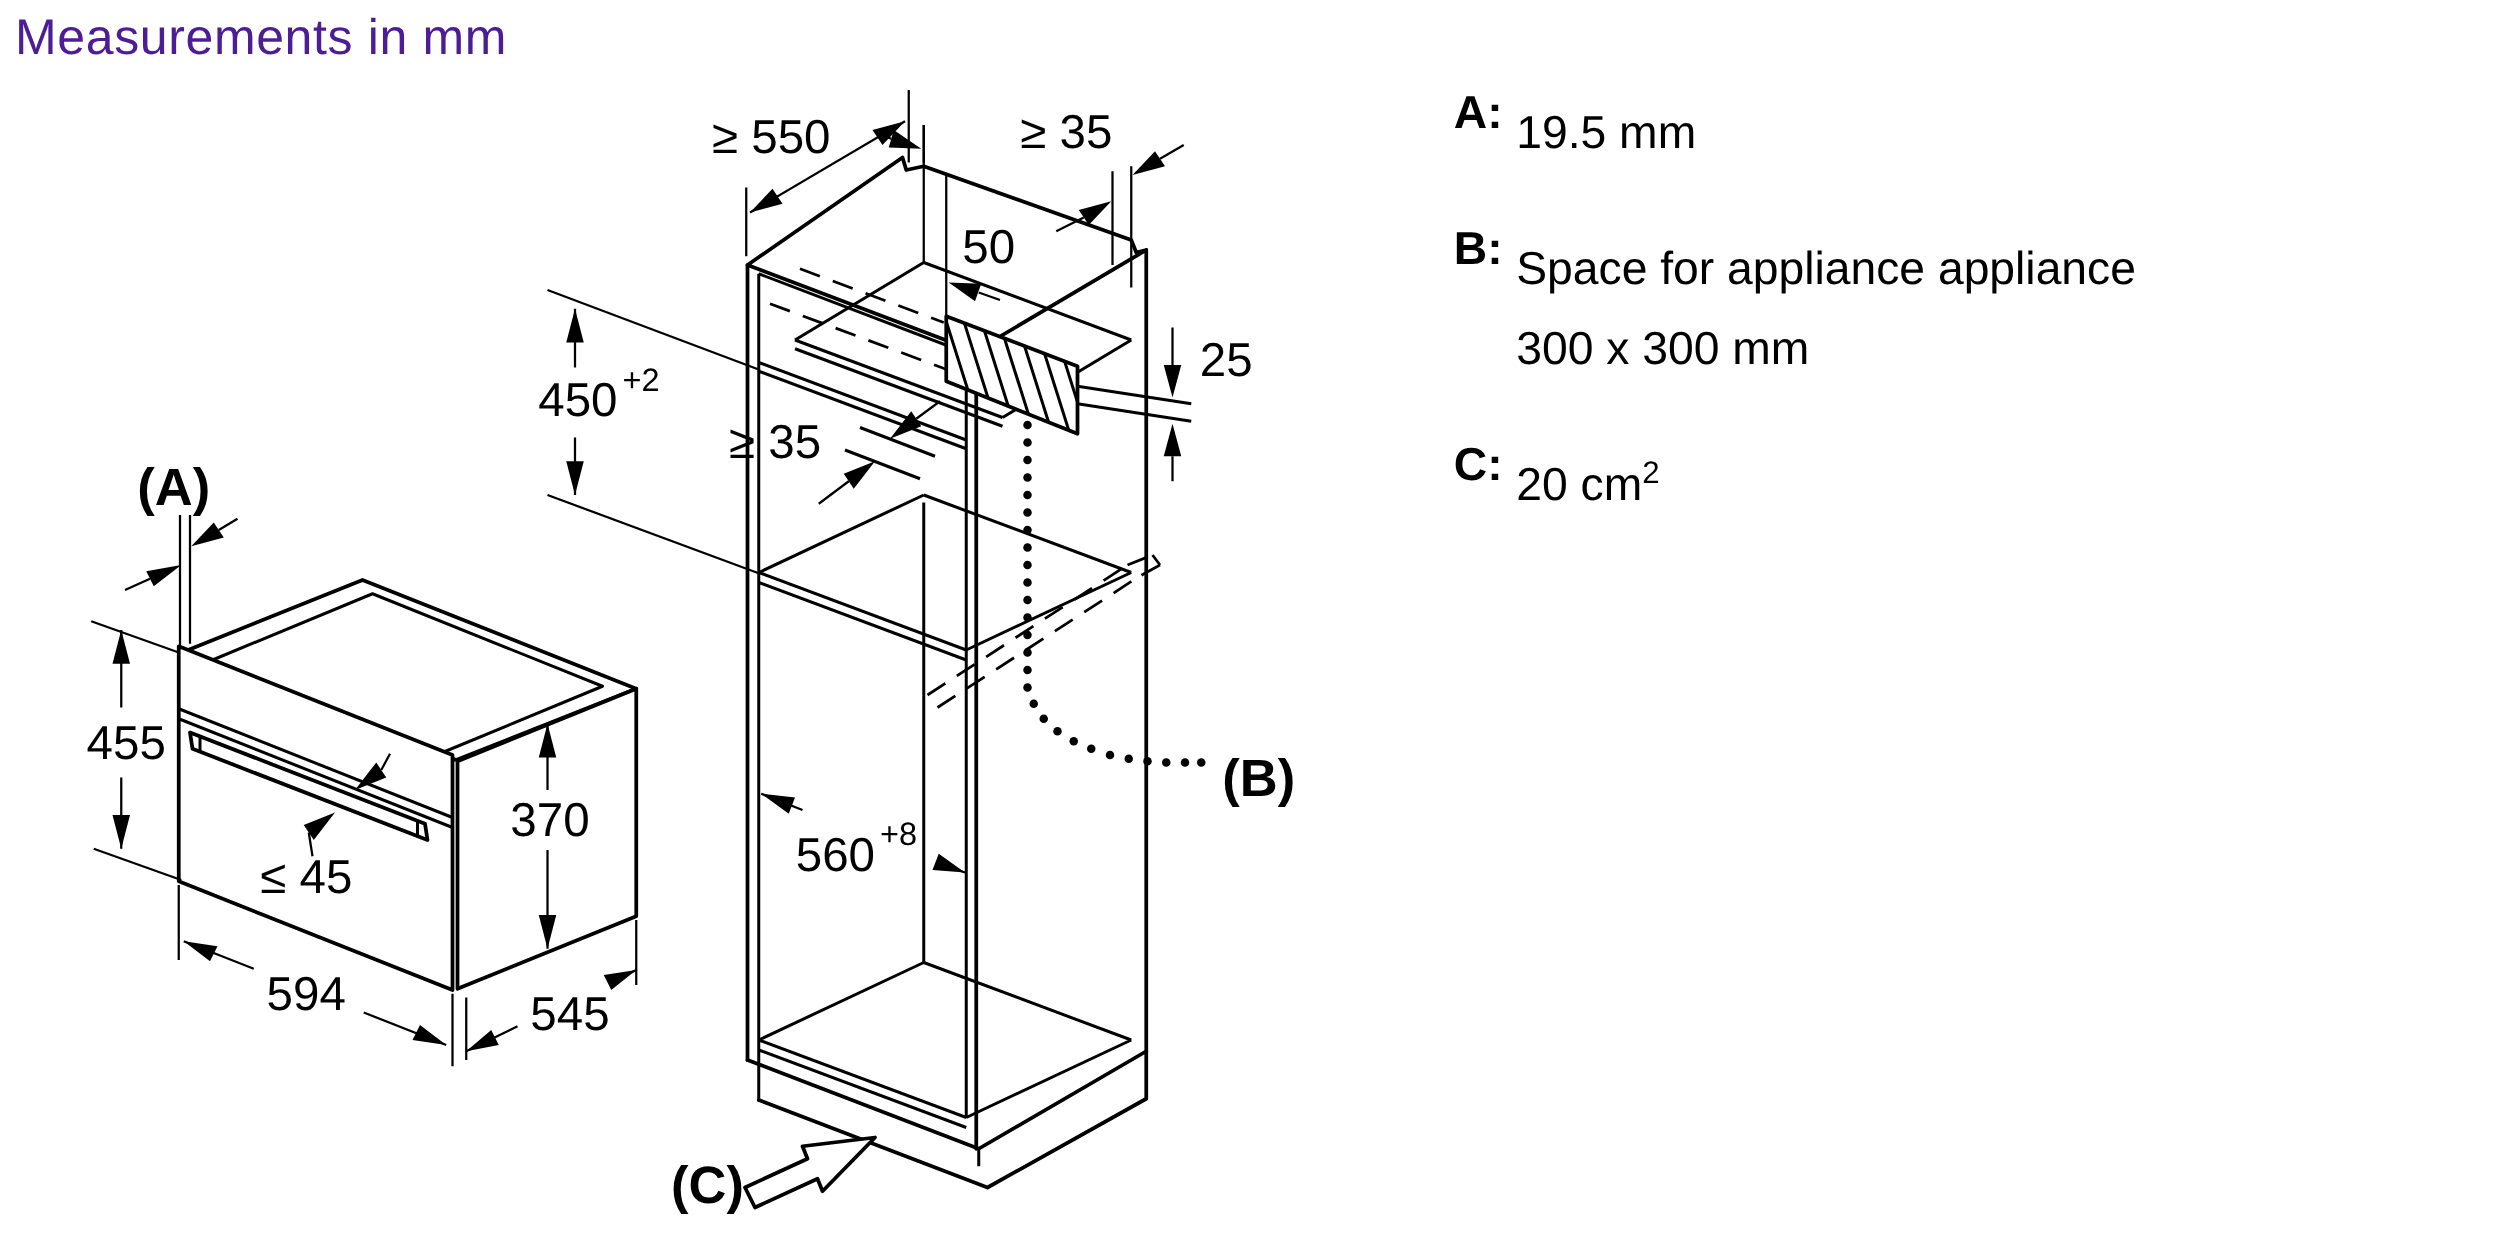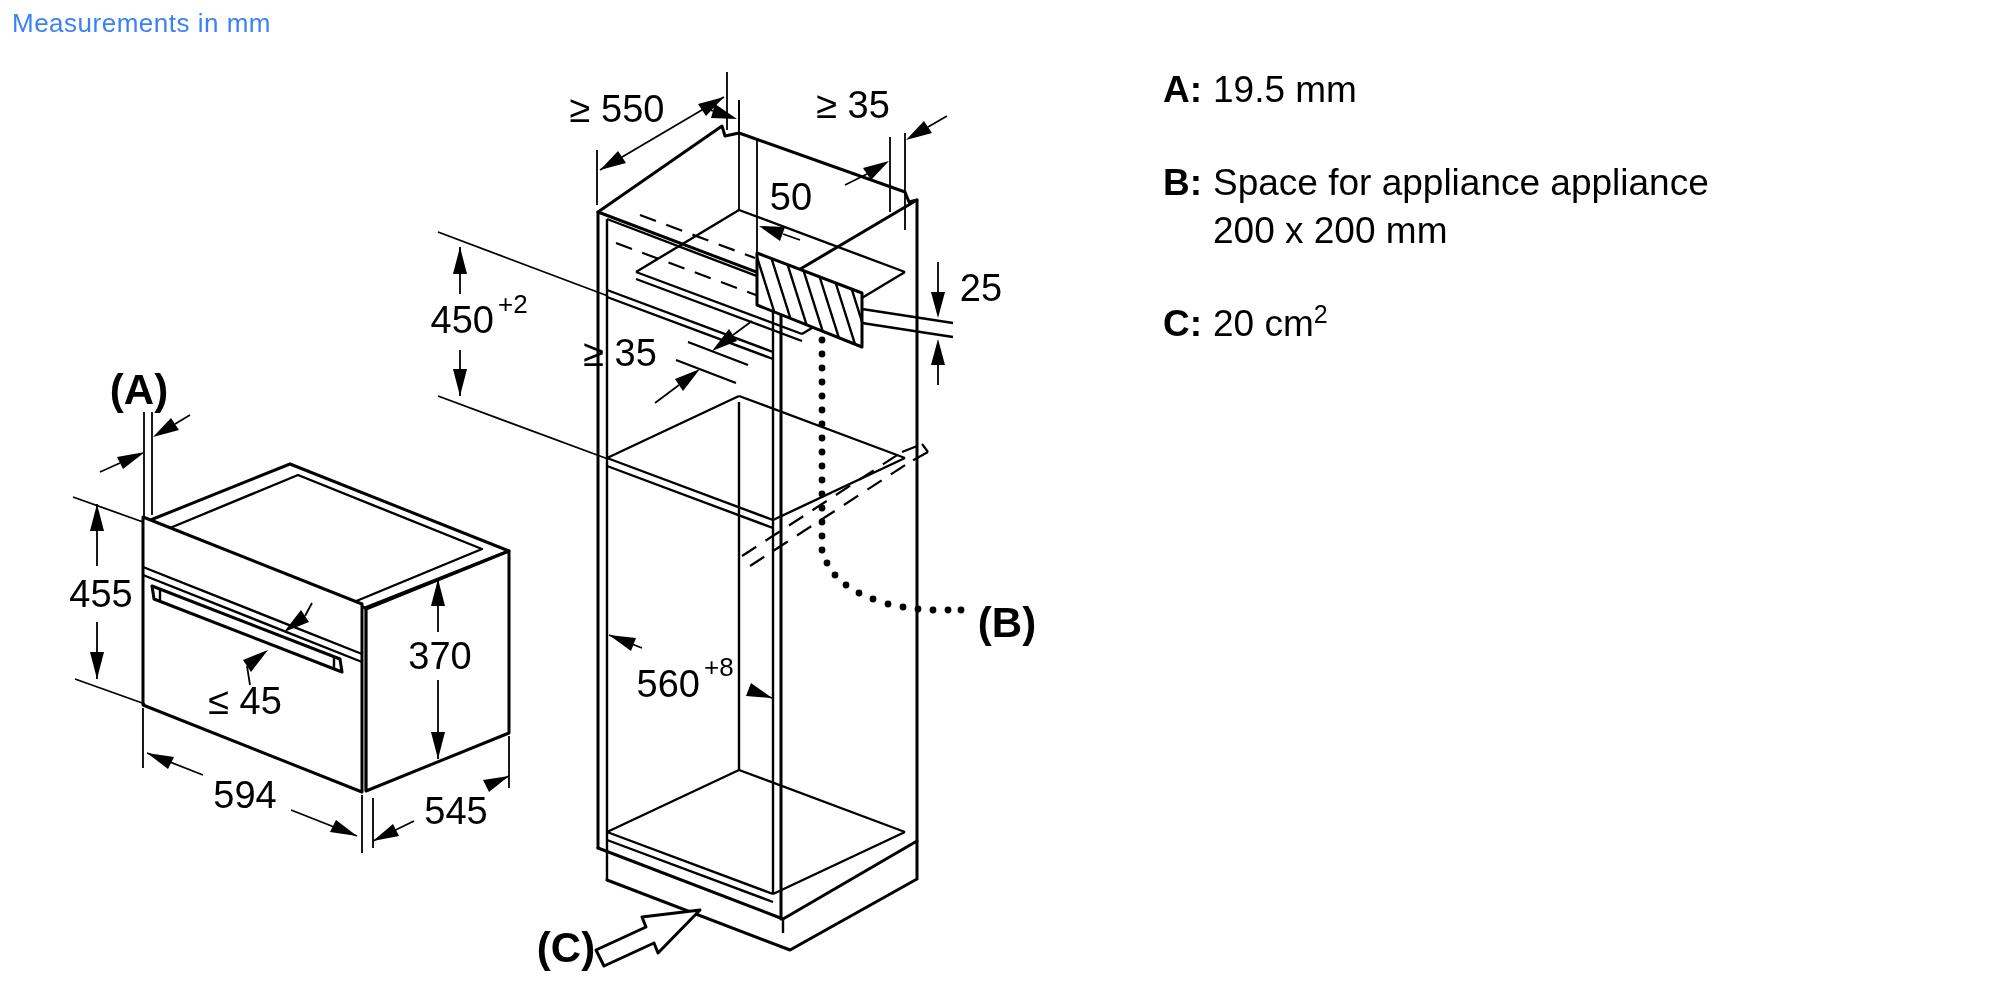--- a/index.html
+++ b/index.html
@@ -3,31 +3,31 @@
 <meta charset="utf-8">
 <style>
   html,body{margin:0;padding:0;}
   body{
     width:2000px;height:1000px;position:relative;overflow:hidden;
     background:#ffffff;color:#000;
     font-family:"Liberation Sans", sans-serif;
   }
   .page-title{
     position:absolute;left:12px;top:8px;
-    font-size:26px;color:#3b82f6;letter-spacing:0.5px;
+    font-size:40px;color:#4c1d95;letter-spacing:0.5px;
   }
   .legend{
     position:absolute;left:1163px;top:66px;width:760px;
   }
   .legend-item{
     display:grid;grid-template-columns:50px auto;
     font-size:37px;line-height:48px;margin-bottom:45px;color:#000;
   }
   .legend-key{font-weight:bold;}
-  .legend-lines div{white-space:nowrap;}
+  .legend-lines div{white-space:nowrap;margin-top:16px;}
   sup.small{font-size:25px;vertical-align:super;line-height:0;}
   svg{position:absolute;left:0;top:0;}
   svg text{font-family:"Liberation Sans", sans-serif;fill:#000;}
   .obj{stroke:#000;fill:none;stroke-width:3;stroke-linejoin:round;stroke-linecap:round;}
   .obj2{stroke:#000;fill:none;stroke-width:2.4;stroke-linejoin:round;}
   .thin{stroke:#000;fill:none;stroke-width:1.8;}
   .dash{stroke:#000;fill:none;stroke-width:2.2;stroke-dasharray:17 11;}
   .ah{fill:#000;stroke:none;}
   .whitefill{fill:#ffffff;}
   .dimtext{font-size:38px;}
@@ -43,21 +43,21 @@
   <div class="legend-item">
     <div class="legend-key">A:</div>
     <div class="legend-lines">
         <div>19.5 mm</div>
       </div>
   </div>
   <div class="legend-item">
     <div class="legend-key">B:</div>
     <div class="legend-lines">
       <div>Space for appliance appliance</div>
-      <div>200 x 200 mm</div>
+      <div>300 x 300 mm</div>
     </div>
   </div>
   <div class="legend-item">
     <div class="legend-key">C:</div>
     <div class="legend-lines">
       <div><span>20 cm</span><sup class="small">2</sup></div>
     </div>
   </div>
 </div>
 

